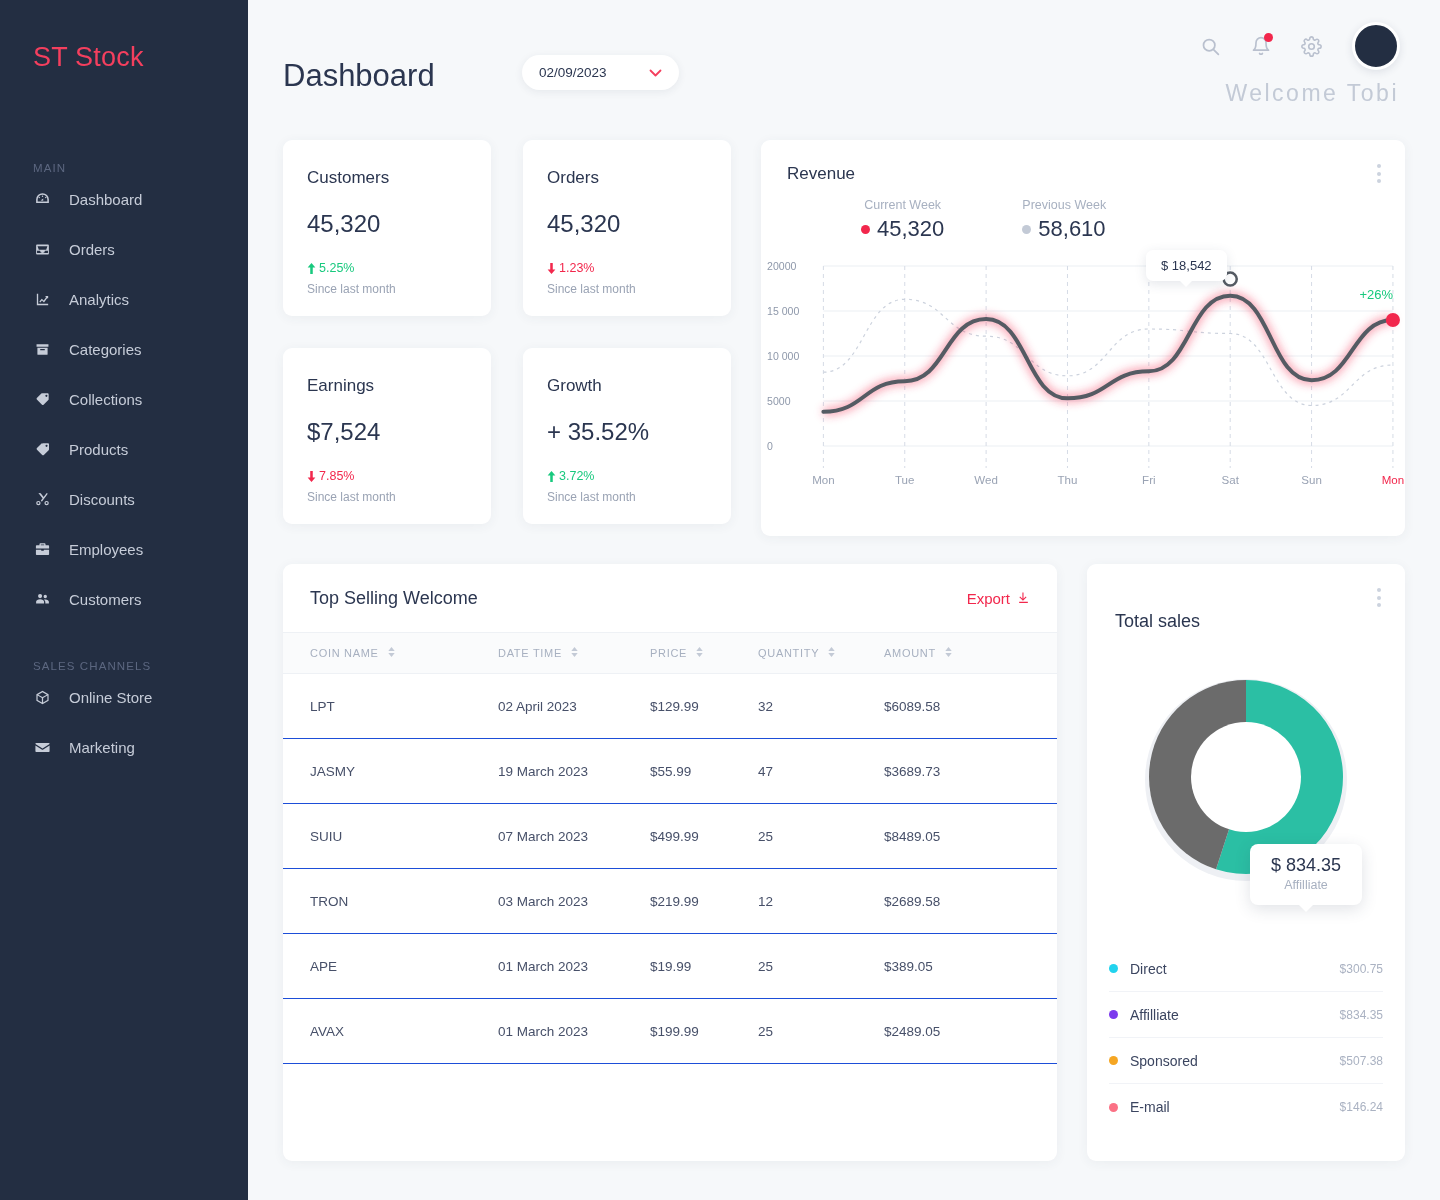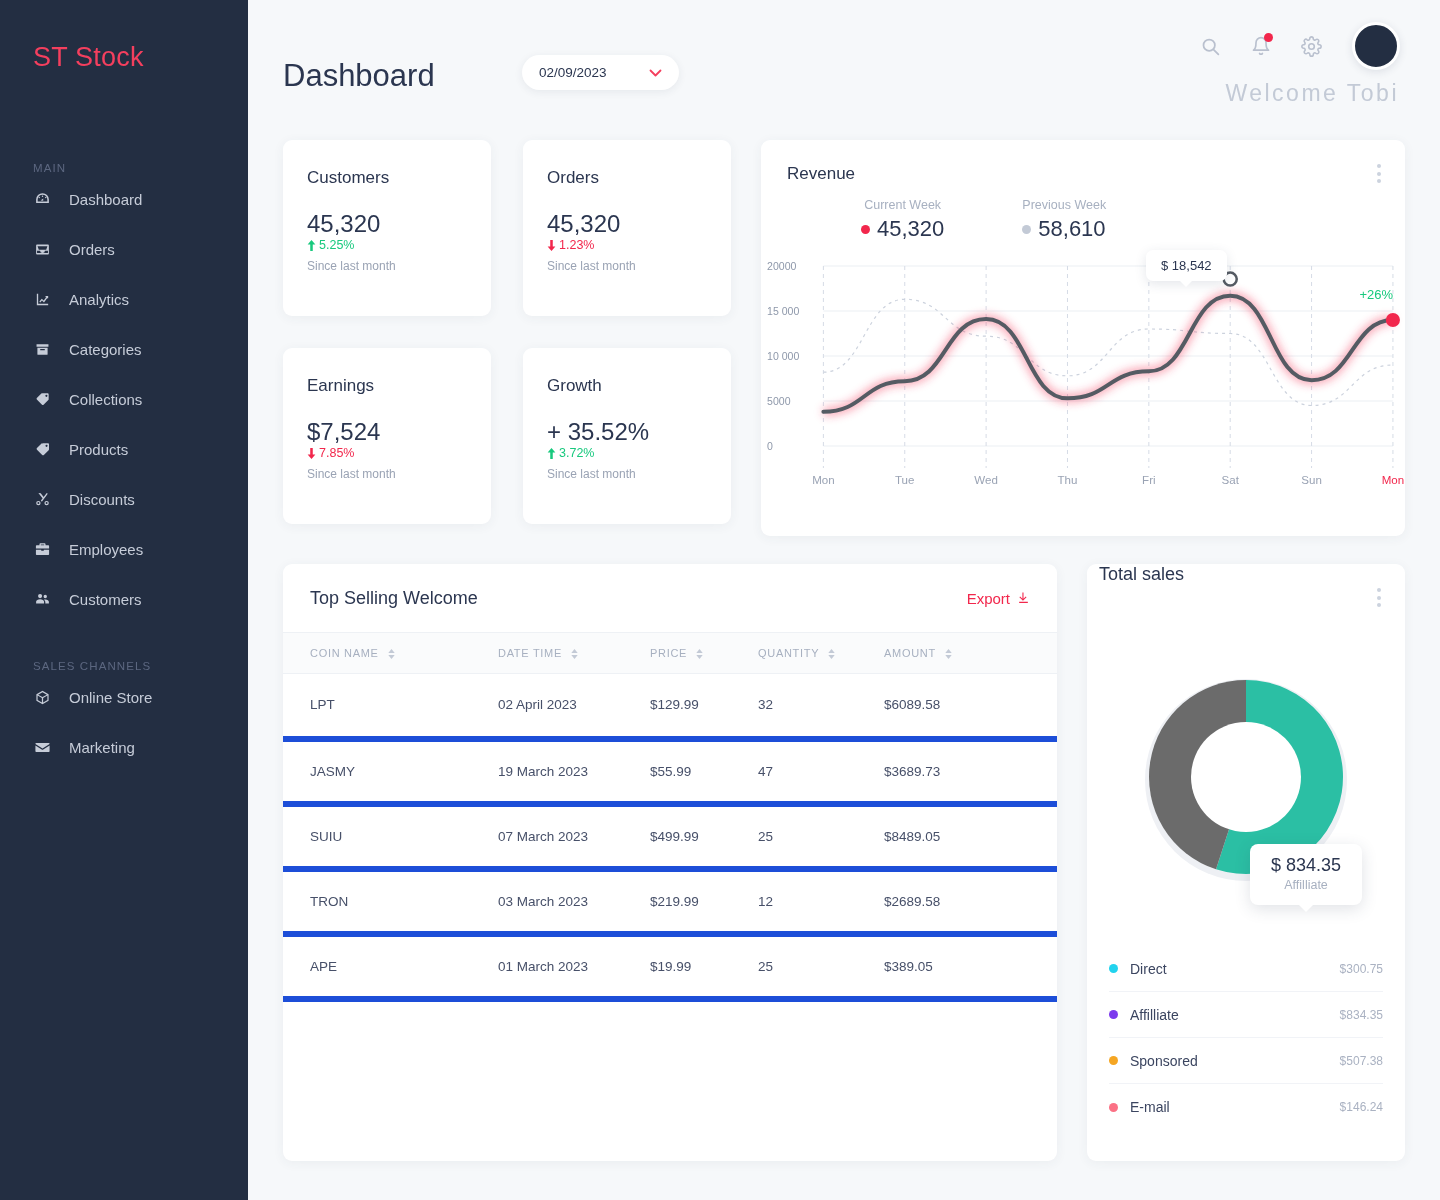--- a/index.html
+++ b/index.html
@@ -90,21 +90,21 @@
     box-shadow: 0 2px 12px rgba(45,60,90,.06);
   }
   .row1 { display: flex; gap: 30px; align-items: flex-start; }
   .stat-grid {
     display: grid; grid-template-columns: 208px 208px;
     grid-template-rows: 176px 176px; gap: 32px 32px;
   }
   .stat-card { padding: 28px 24px 0 24px; }
   .stat-title { font-size: 17px; color: #2b3650; font-weight: 400; }
   .stat-value { font-size: 24px; color: #2b3650; margin-top: 22px; font-weight: 400; }
-  .stat-delta { font-size: 12.5px; display: flex; align-items: center; gap: 3px; }
+  .stat-delta { font-size: 12.5px; margin-top: 23px; display: flex; align-items: center; gap: 3px; }
   .up { color: #18c97e; } .down { color: #f2274c; }
   .stat-sub { font-size: 12px; color: #9aa3b4; margin-top: 7px; }
 
   
   .revenue-card { flex: 1; height: 396px; position: relative; padding: 24px 0 0 0; }
   .rev-title { font-size: 17px; color: #2b3650; padding-left: 26px; }
   .kebab {
     position: absolute; right: 24px; top: 24px;
     display: flex; flex-direction: column; gap: 3.5px; cursor: pointer;
   }
@@ -148,33 +148,33 @@
     font-size: 15px; color: #f2274c; cursor: pointer;
   }
   table { width: 100%; border-collapse: collapse; }
   thead th {
     background: #fafbfc; text-align: left;
     font-size: 11px; color: #a7b0c0; font-weight: 400;
     letter-spacing: .7px; padding: 14px 0 14px 0; height: 41px;
     border-top: 1px solid #eef1f5; border-bottom: 1px solid #eef1f5;
   }
   thead th:first-child { padding-left: 27px; }
-  .th-in { display: inline-flex; align-items: flex-end; gap: 9px; }
+  .th-in { display: inline-flex; align-items: flex-start; gap: 9px; }
   .sort-ic { display: inline-flex; flex-direction: column; gap: 2px; color: #c3cad6; }
   tbody td {
     font-size: 13.5px; color: #475069; padding: 0;
-    height: 65px; border-bottom: 6px solid #1d4ed8;
+    height: 65px; border-bottom: 1px solid #1d4ed8;
   }
   tbody td:first-child { padding-left: 27px; }
   .col-name { width: 215px; } .col-date { width: 152px; }
   .col-price { width: 108px; } .col-qty { width: 126px; }
 
   
   .sales-card { width: 318px; flex: 0 0 318px; height: 597px; position: relative; }
-  .sc-head { height: 68px; display:flex; align-items:flex-start; padding: 0 12px; }
+  .sc-head { height: 68px; display:flex; align-items:flex-end; padding: 0 28px; }
   .sc-title { font-size: 18px; color: #2b3650; }
   .donut-wrap { position: relative; height: 290px; display:flex; align-items:center; justify-content:center; }
   .donut-tip {
     position: absolute; left: 163px; top: 212px;
     background: #fff; border-radius: 8px; padding: 11px 21px 13px;
     box-shadow: 0 4px 16px rgba(45,60,90,.15); text-align: center;
   }
   .donut-tip .dt-v { font-size: 18px; color: #2b3650; }
   .donut-tip .dt-l { font-size: 12.5px; color: #a7b0c0; margin-top: 2px; }
   .donut-tip:after {
@@ -579,20 +579,27 @@
               <td class="col-qty">12</td>
               <td class="">$2689.58</td>
             </tr>
             <tr>
               <td class="col-name">APE</td>
               <td class="col-date">01 March 2023</td>
               <td class="col-price">$19.99</td>
               <td class="col-qty">25</td>
               <td class="">$389.05</td>
             </tr>
+            <tr>
+              <td class="col-name">AVAX</td>
+              <td class="col-date">01 March 2023</td>
+              <td class="col-price">$199.99</td>
+              <td class="col-qty">25</td>
+              <td class="">$2489.05</td>
+            </tr>
           </tbody>
       </table>
     </section>
 
     <section class="card sales-card">
       <div class="sc-head">
         <span class="sc-title">Total sales</span>
       </div>
       <div class="kebab">
           <i></i>

